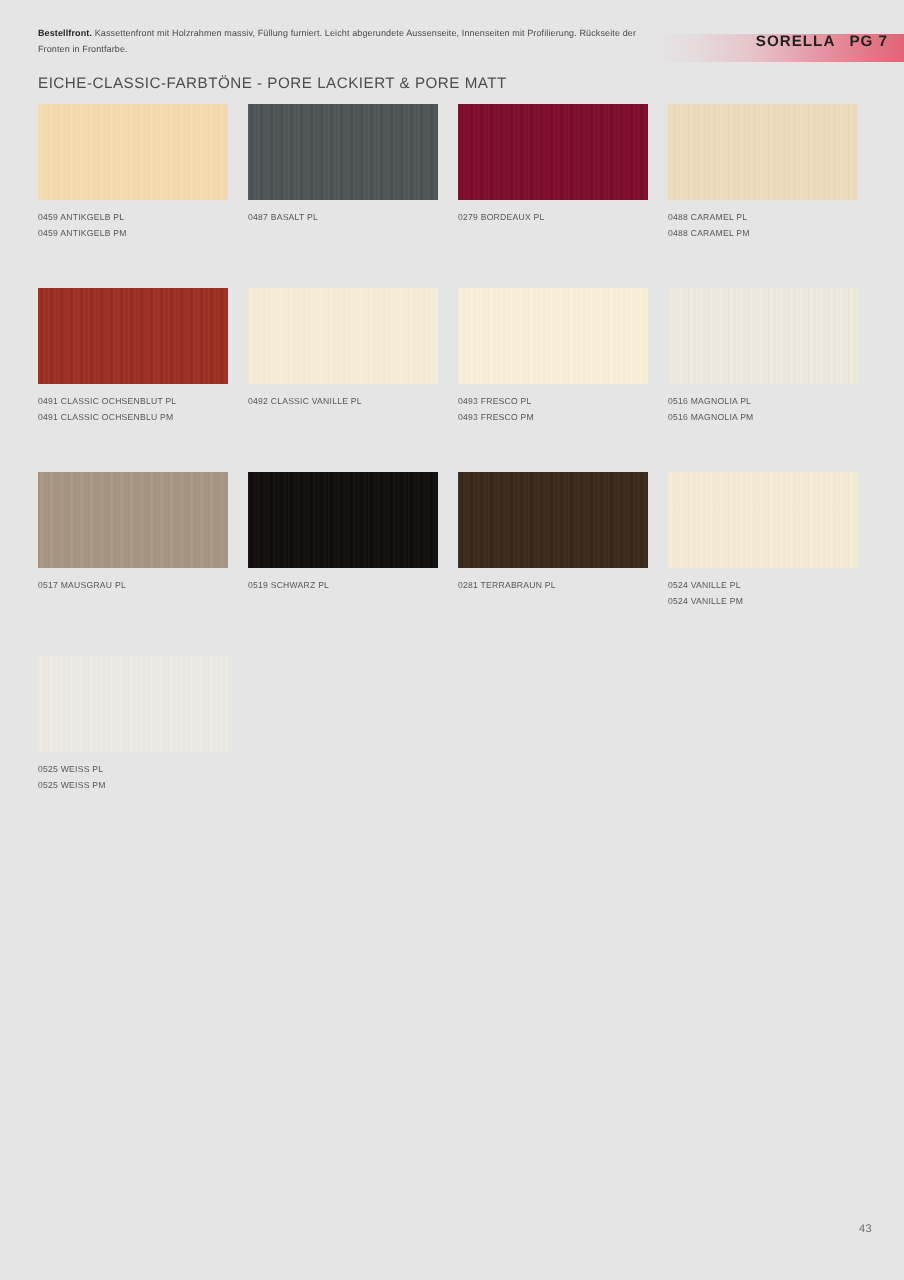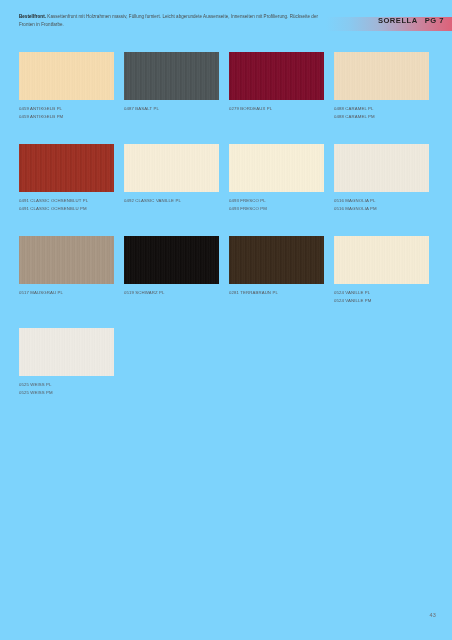--- a/index.html
+++ b/index.html
@@ -11,21 +11,21 @@
     height: 640px;
     background: #ffffff;
     font-family: "Liberation Sans", sans-serif;
     position: relative;
     overflow: hidden;
   }
 
   .page {
     position: absolute;
     inset: 0;
-    background: #7dd3fc;
+    background: #e5e5e5;
     padding-left: 32px;
   }
 
   
   .header {
     position: absolute;
     left: 0;
     top: 0;
     right: 0;
     height: 34px;
@@ -143,20 +143,21 @@
     <div class="intro-block">
       <p class="intro-text"><b>Bestellfront.</b><span> Kassettenfront mit Holzrahmen massiv, Füllung furniert. Leicht abgerundete Aussenseite, Innenseiten mit Profilierung. Rückseite der Fronten in Frontfarbe.</span></p>
     </div>
 
     <div class="brand-bar"></div>
     <div class="brand-text">
       <span>SORELLA</span><span class="pg">PG 7</span>
     </div>
   </div>
 
+  <div class="section-title">EICHE-CLASSIC-FARBTÖNE - PORE LACKIERT &amp; PORE MATT</div>
 
   <div class="grid">
       <div class="cell">
         <div class="swatch" style="background: rgb(246, 220, 176);">
           <div class="grain" style="background-image: repeating-linear-gradient(90deg, rgba(0, 0, 0, 0.03) 0px, rgba(0, 0, 0, 0) 1px, rgba(255, 255, 255, 0.035) 2px, rgba(0, 0, 0, 0.02) 3px, rgba(0, 0, 0, 0) 5px);"></div>
         </div>
         <div class="labels">
           <div class="label-line">0459 ANTIKGELB PL</div>
           <div class="label-line">0459 ANTIKGELB PM</div>
         </div>

